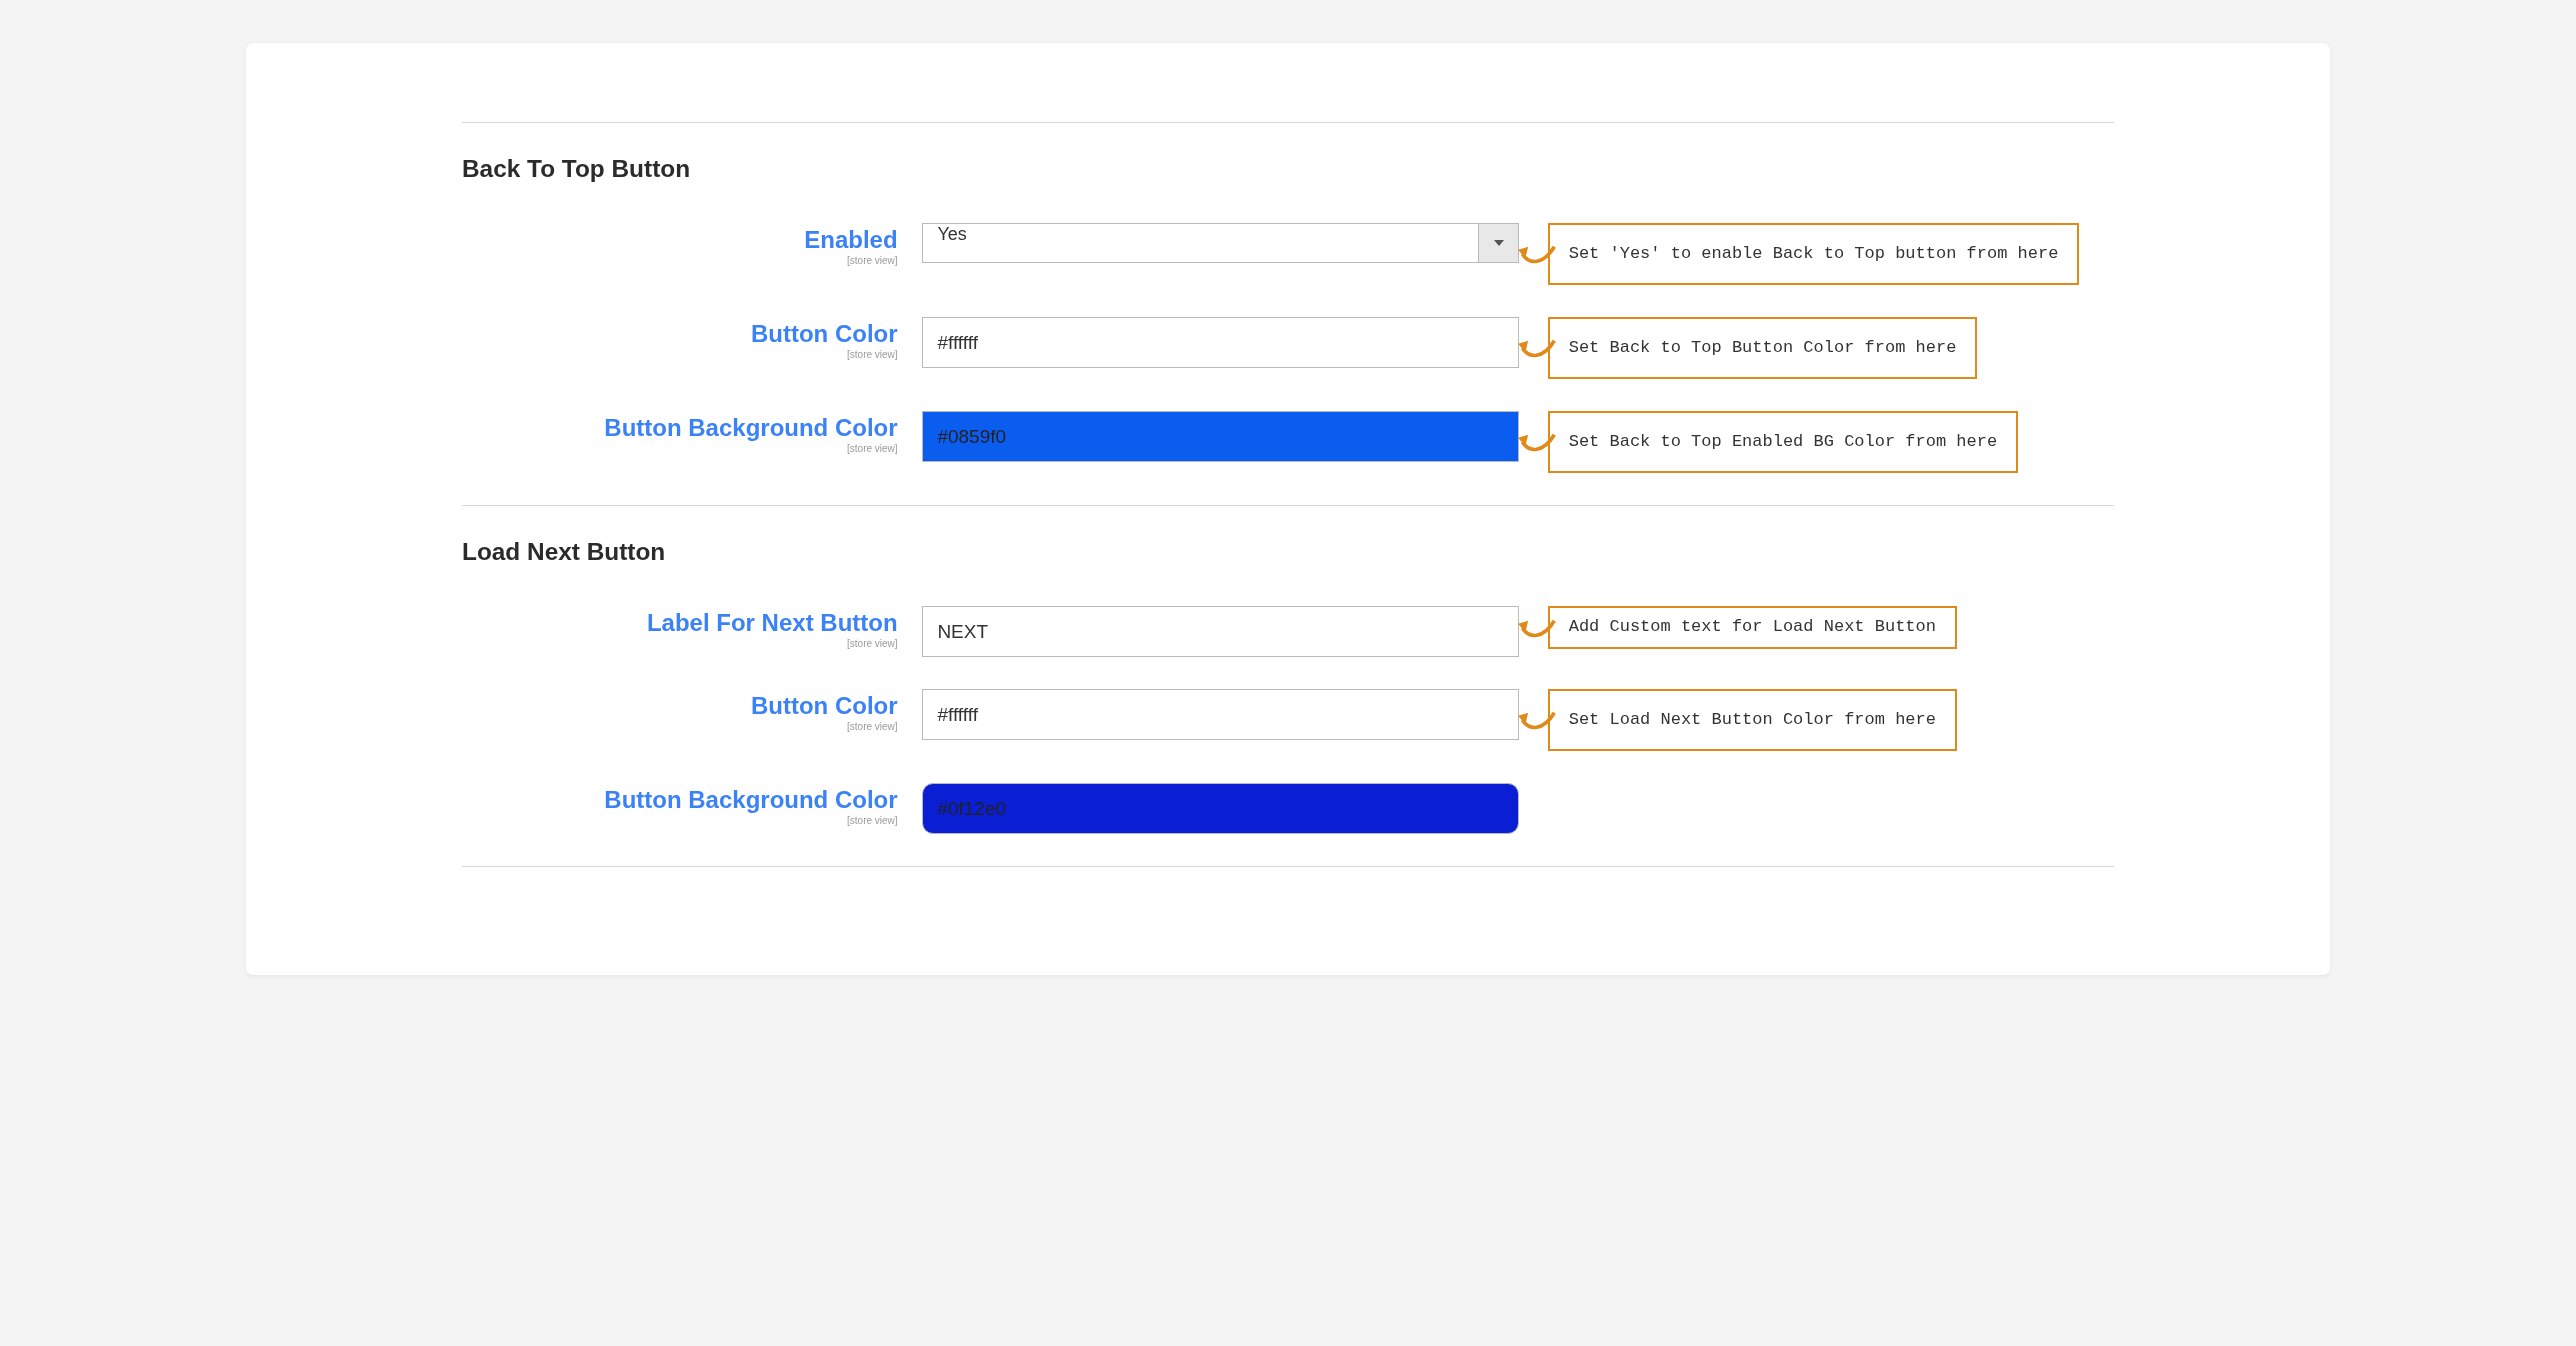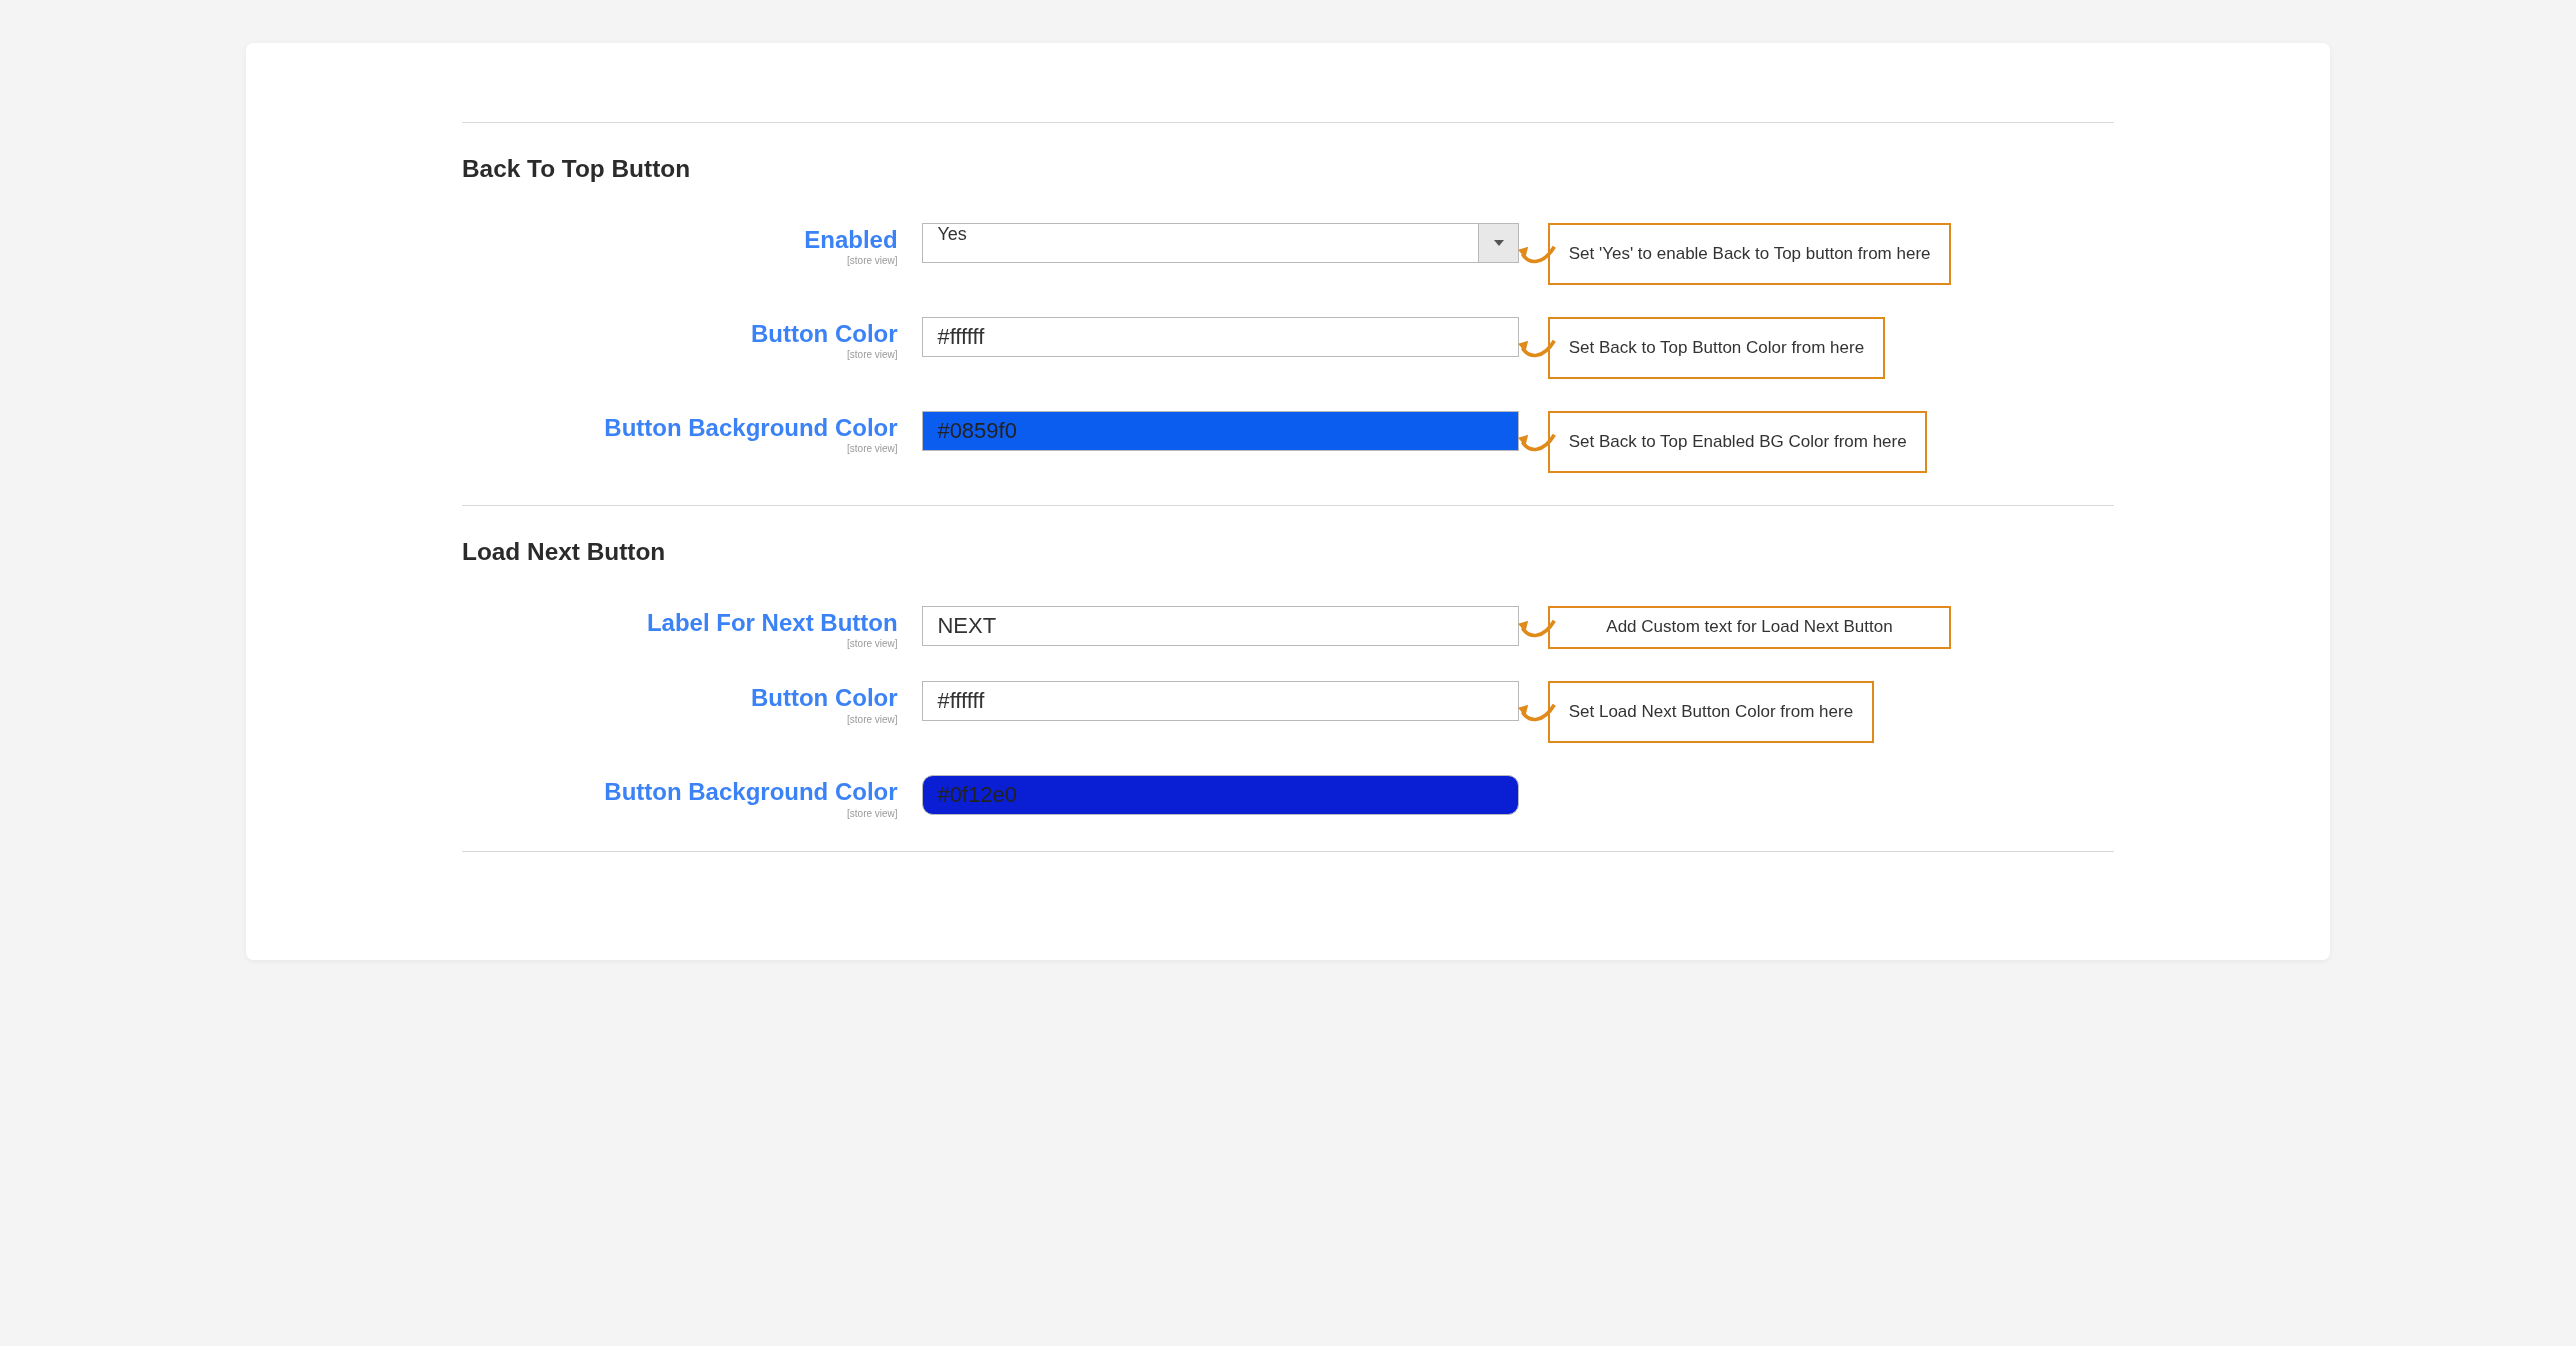--- a/index.html
+++ b/index.html
@@ -55,24 +55,24 @@
     color: #9a9a9a;
     display: block;
     margin-top: 1.4px;
   }
   .input-col {
     flex: 0 0 597px;
     position: relative;
   }
   .input-text {
     width: 100%;
-    height: 40px;
+    height: 51px;
     border: 0.7px solid #b9b9b9;
     padding: 0 14.4px;
-    font-size: 22px;
+    font-size: 19px;
     color: #333;
     background: #fff;
   }
   .input-select {
     width: 100%;
     height: 40px;
     border: 0.7px solid #b9b9b9;
     background: #fff;
     display: flex;
     padding: 0 14.4px;
@@ -118,20 +118,21 @@
     padding: 7.2px 18.7px;
     text-align: center;
     font-size: 17px;
     line-height: 1.35;
     color: #333;
     min-width: 266px;
     display: flex;
     align-items: center;
     justify-content: center;
     min-height: 43px;
+    font-family: Liberation Mono, monospace;
   }
   .annot-box.two-line { min-height: 62px; }
   .arrow {
     position: absolute;
     left: -30px;
     top: 50%;
     transform: translateY(-50%);
     width: 40px;
     height: 29px;
     pointer-events: none;

